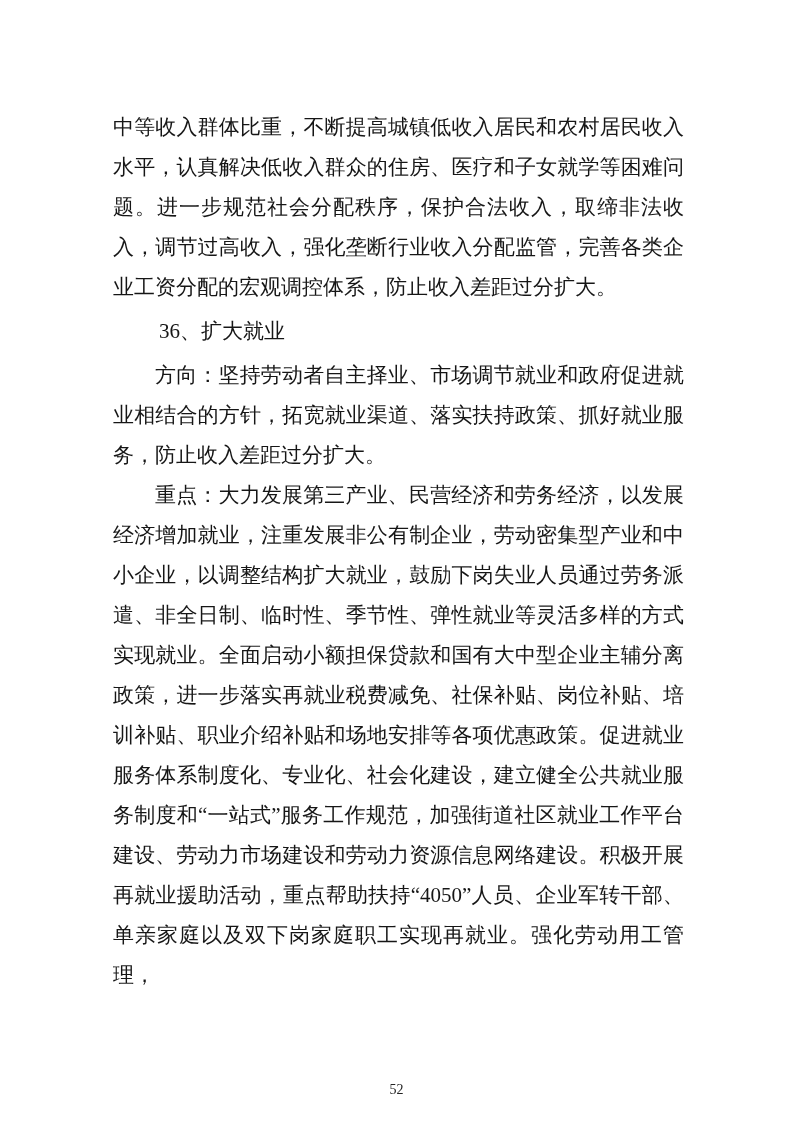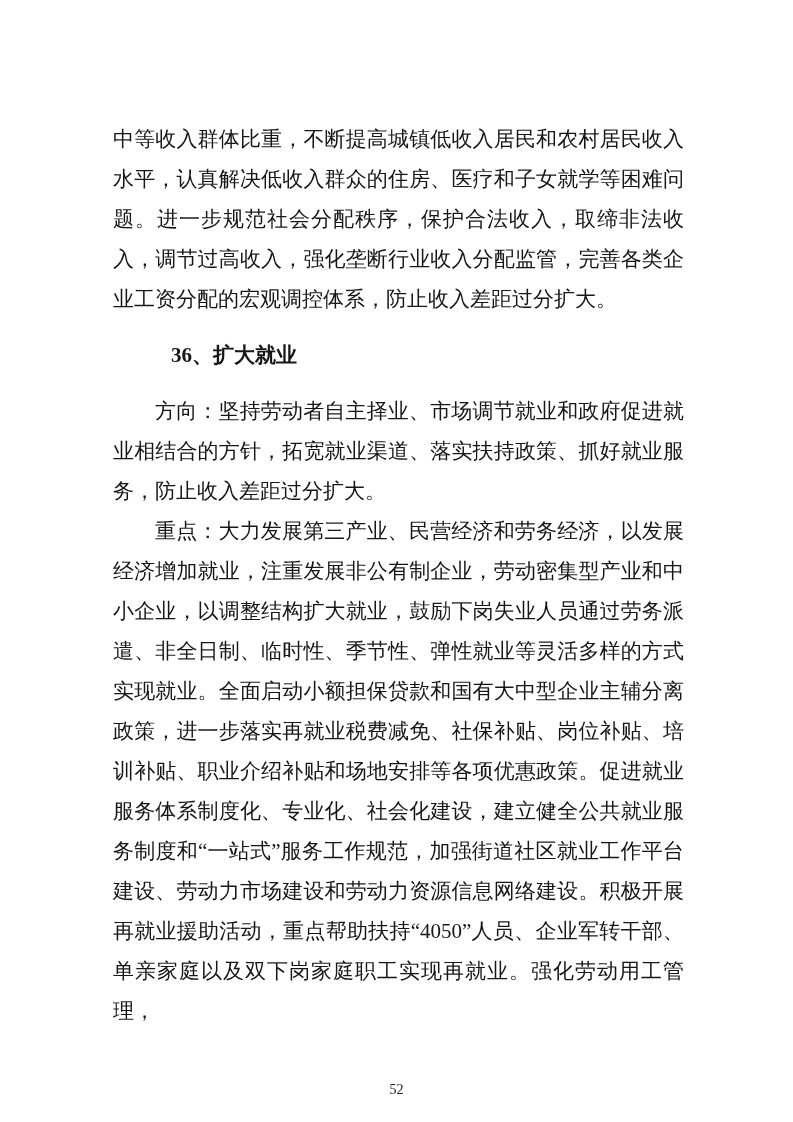--- a/index.html
+++ b/index.html
@@ -13,40 +13,40 @@
     height: 1122px;
     background: #ffffff;
     font-family: "Liberation Serif", "DejaVu Serif", serif;
     color: #161616;
     overflow: hidden;
     box-sizing: border-box;
   }
   .content {
     position: absolute;
     left: 113px;
-    top: 119px;
+    top: 107px;
     width: 571px;
     font-size: 21px;
     line-height: 40px;
   }
   .para {
     margin: 0;
     padding: 0;
     text-align: justify;
     text-align-last: left;
     text-indent: 42px;
     word-break: break-all;
   }
   .para.no-indent {
     text-indent: 0;
   }
   .heading {
-    margin: 16px;
+    margin: 4px;
     padding: 0;
-    font-weight: bold;
+    font-weight: normal;
     text-indent: 42px;
     text-align: left;
   }
   .footer {
     position: absolute;
     top: 1080px;
     left: 0;
     width: 793px;
     text-align: center;
     font-size: 14px;

